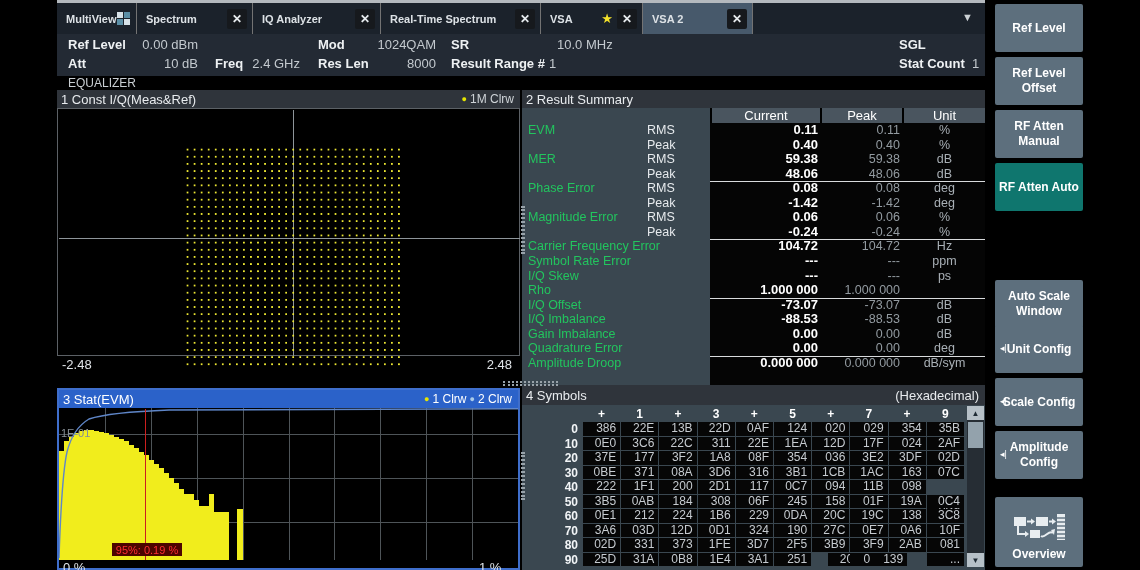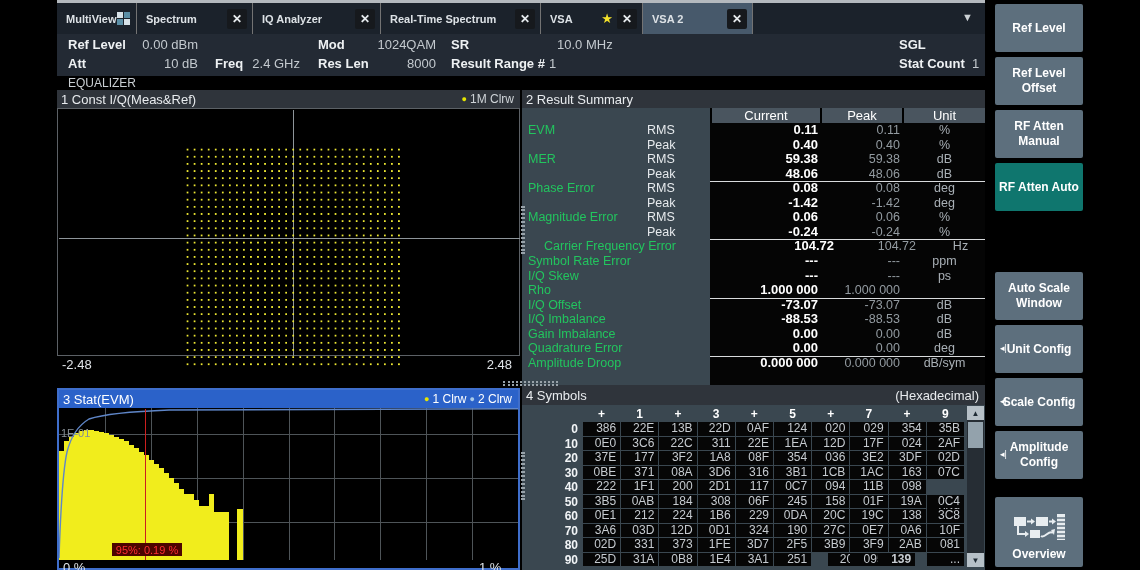--- a/index.html
+++ b/index.html
@@ -241,21 +241,21 @@
           <span class="rs-unit">%</span>
         </div>
         <div class="rs-row" style="top: 101.85px;">
           <span class="rs-label"></span>
           <span class="rs-sub">Peak</span>
           <span class="rs-cur">-0.24</span>
           <span class="rs-peak">-0.24</span>
           <span class="rs-unit">%</span>
         </div>
         <div class="rs-sep" style="top: 116.4px;"></div>
-        <div class="rs-row" style="top: 116.4px; margin-left: 16px;">
+        <div class="rs-row" style="top: 116.4px;">
           <span class="rs-label">Carrier Frequency Error</span>
           <span class="rs-sub"></span>
           <span class="rs-cur">104.72</span>
           <span class="rs-peak">104.72</span>
           <span class="rs-unit">Hz</span>
         </div>
         <div class="rs-row" style="top: 130.95px;">
           <span class="rs-label">Symbol Rate Error</span>
           <span class="rs-sub"></span>
           <span class="rs-cur">---</span>
@@ -513,21 +513,21 @@
         <span class="sym-cell" style="left: 404.8px; top: 153px;">081</span>
         <span class="sym-idx" style="top: 167.5px;">90</span>
         <span class="sym-cell" style="left: 61px; top: 167.5px;">25D</span>
         <span class="sym-cell" style="left: 99.2px; top: 167.5px;">31A</span>
         <span class="sym-cell" style="left: 137.4px; top: 167.5px;">0B8</span>
         <span class="sym-cell" style="left: 175.6px; top: 167.5px;">1E4</span>
         <span class="sym-cell" style="left: 213.8px; top: 167.5px;">3A1</span>
         <span class="sym-cell" style="left: 252px; top: 167.5px;">251</span>
         <span class="sym-cell" style="left: 306px; top: 167.5px;">20E</span>
         <span class="sym-cell" style="left: 328.4px; top: 167.5px;">095</span>
-        <span class="sym-cell" style="left: 356px; top: 167.5px; font-weight: bold;">139</span>
+        <span class="sym-cell" style="left: 348px; top: 167.5px;">139</span>
         <span class="sym-cell" style="left: 404.8px; top: 167.5px;">...</span>
       </div>
     <div id="sym-scroll">
       <span class="sc-btn" style="top:0">▲</span>
       <div id="sc-thumb"></div>
       <span class="sc-btn" style="bottom:0">▼</span>
     </div>
   </div>
 
   <div class="split-v" style="left:521px;top:206px;height:48px"></div>
@@ -539,21 +539,21 @@
     </div>
   <div class="sb-btn" style="top:57px;height:48px">
     <span>Ref Level Offset</span>
     </div>
   <div class="sb-btn" style="top:110px;height:48px">
     <span>RF Atten Manual</span>
     </div>
   <div class="sb-btn active" style="top:163px;height:48px">
     <span>RF Atten Auto</span>
     </div>
-  <div class="sb-btn" style="top:272px;height:48px">
+  <div class="sb-btn" style="top:280px;height:48px">
     <span>Auto Scale Window</span>
     </div>
   <div class="sb-btn" style="top:325px;height:48px">
     <span class="sk-arrow">◂|</span>
     <span>Unit Config</span>
     </div>
   <div class="sb-btn" style="top:378px;height:48px">
     <span class="sk-arrow">◂|</span>
     <span>Scale Config</span>
     </div>

